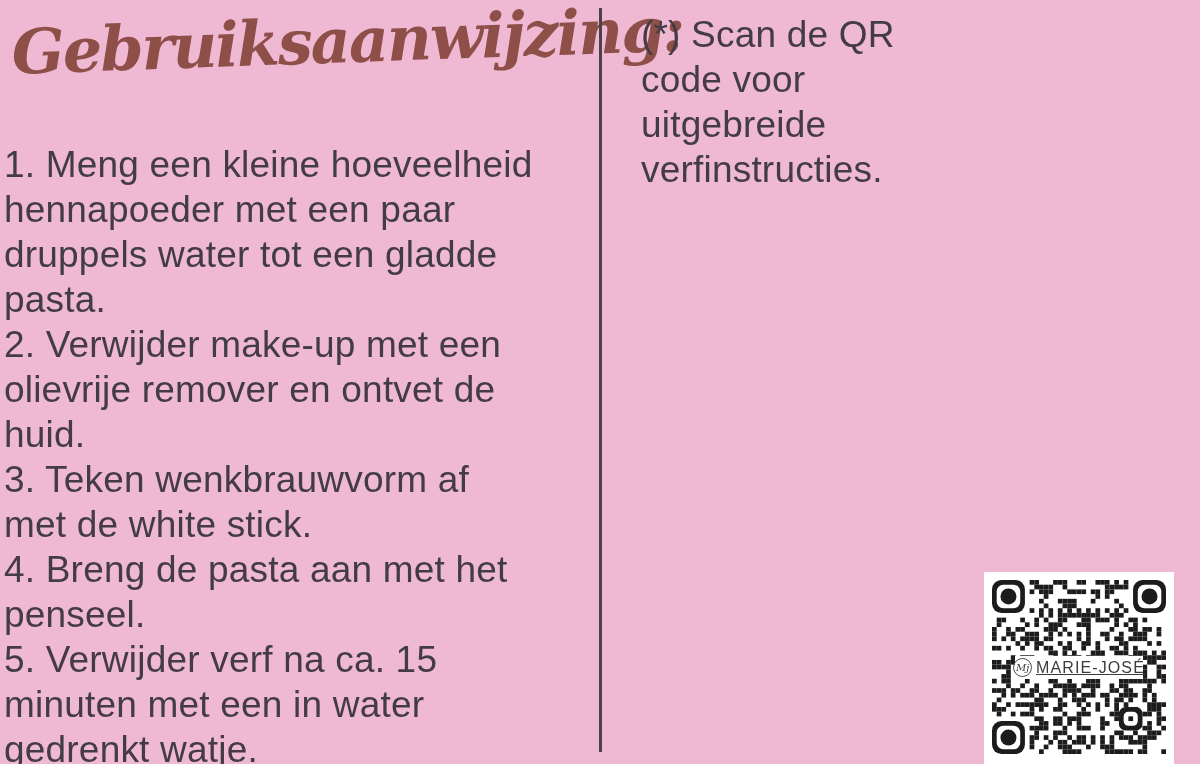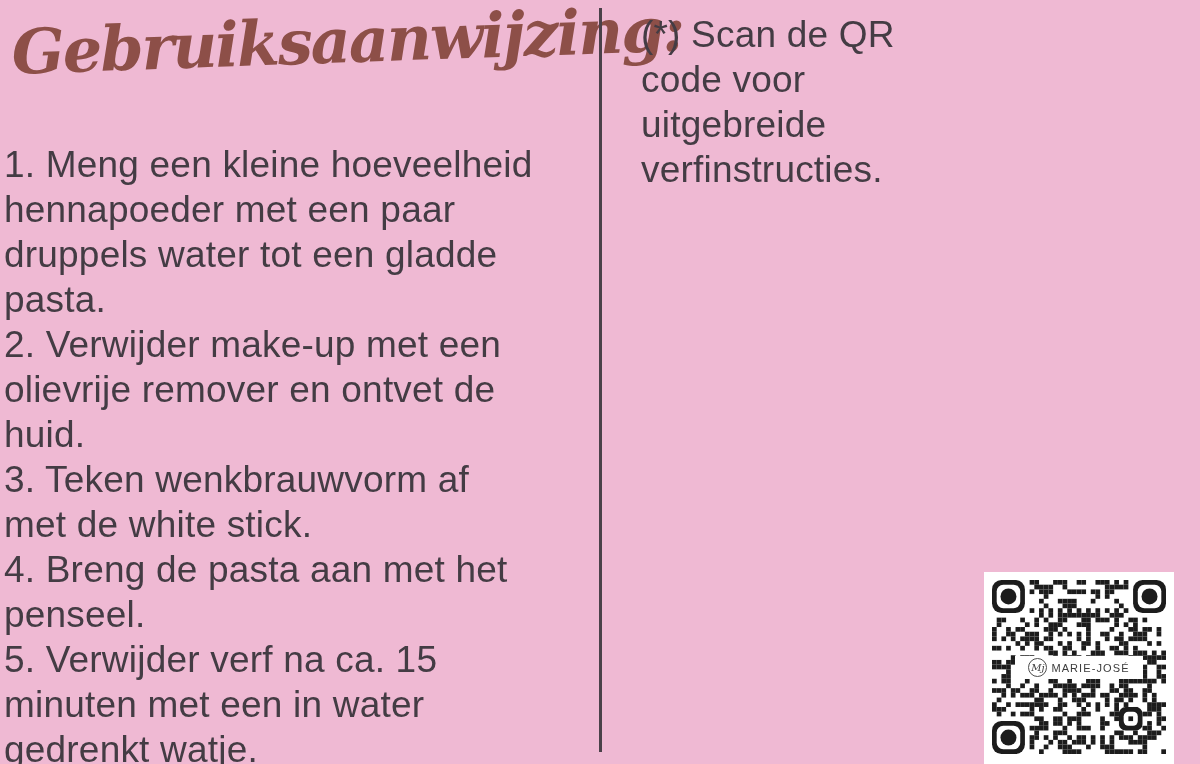--- a/index.html
+++ b/index.html
@@ -25,21 +25,21 @@
   .qr-label{
     position:absolute;left:50%;top:84px;transform:translateX(-50%);
     width:128px;height:23px;background:#ffffff;
     display:flex;align-items:center;justify-content:center;gap:4px;
   }
   .logo-circle{
     width:19px;height:19px;flex:none;border:1.5px solid #4c4c4c;border-radius:50%;
     display:flex;align-items:center;justify-content:center;box-sizing:border-box;text-align:center;
   }
   .mono{font-family:"DejaVu Serif",serif;font-style:italic;font-size:10px;line-height:1;color:#3c3c3c;}
-  .brand{font-size:11px;letter-spacing:1.1px;color:#3c3c3c;white-space:nowrap;}
+  .brand{font-size:16px;letter-spacing:1.1px;color:#3c3c3c;white-space:nowrap;text-decoration:underline;}
 </style>
 </head>
 <body>
 
 <div class="page">
 
   <div class="title">Gebruiksaanwijzing:</div>
 
   <div class="body-text col-left">1. Meng een kleine hoeveelheid
 hennapoeder met een paar

